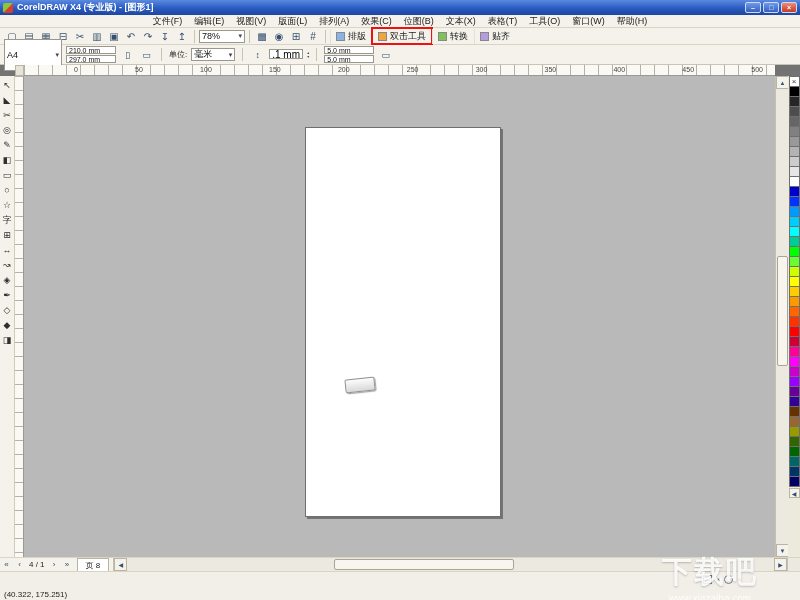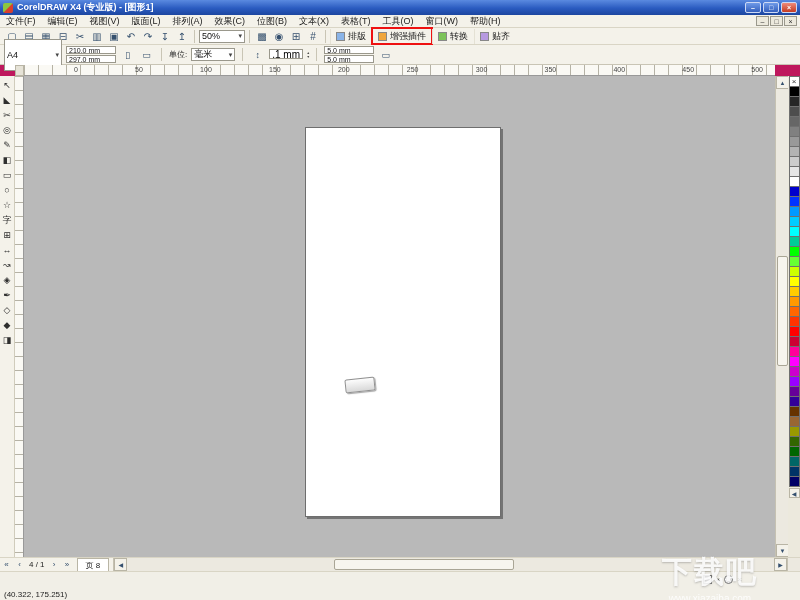--- a/index.html
+++ b/index.html
@@ -1,27 +1,27 @@
 <!DOCTYPE html>
 <html><head>
 <meta charset="utf-8">
 <style>
   *{margin:0;padding:0;box-sizing:border-box;}
   html,body{width:800px;height:600px;overflow:hidden;font-family:"Liberation Sans","DejaVu Sans",sans-serif;background:#ece9dd;}
-  .window{position:absolute;inset:0;background:#be185d;}
+  .window{position:absolute;inset:0;background:#737373;}
 
   
   .titlebar{position:absolute;left:0;top:0;width:800px;height:15px;background:linear-gradient(180deg,#5a8ae0 0%,#2a5bc0 55%,#1c46a0 100%);color:#fff;display:flex;align-items:center;padding:0 3px;font-size:9px;font-weight:bold;white-space:nowrap;}
   .app-icon{width:10px;height:10px;background:linear-gradient(135deg,#8cc63f 0%,#8cc63f 45%,#d93f2f 55%);border-radius:2px;margin-right:4px;flex:0 0 auto;}
   .tb-controls{margin-left:auto;display:flex;gap:2px;}
   .tb-btn{width:16px;height:11px;font-size:7px;line-height:10px;text-align:center;color:#fff;background:linear-gradient(#6f9ae8,#3560bd);border:1px solid #cdd9f5;border-radius:2px;cursor:default;}
   .tb-btn.close{background:linear-gradient(#ef8b7a,#c33a22);}
 
   
-  .menubar{position:absolute;left:0;top:15px;width:800px;height:13px;background:#f4f2ea;border-bottom:1px solid #d9d5c5;display:flex;align-items:center;font-size:9px;color:#222;}
+  .menubar{position:absolute;left:0;top:15px;width:800px;height:13px;background:#f4f2ea;border-bottom:1px solid #d9d5c5;display:flex;align-items:center;font-size:9px;color:#222;flex-direction:column;}
   .menu-items{display:flex;align-items:center;height:13px;}
   .menu-item{padding:0 6px;line-height:13px;white-space:nowrap;}
   .doc-controls{margin-left:auto;display:flex;gap:1px;padding-right:3px;}
   .doc-btn{width:13px;height:10px;font-size:7px;line-height:9px;text-align:center;background:#ece9dd;border:1px solid #9a988c;color:#333;}
 
   
   .std-toolbar{position:absolute;left:0;top:28px;width:800px;height:17px;background:#f4f2ea;border-bottom:1px solid #d9d5c5;display:flex;align-items:center;padding-left:4px;font-size:9px;gap:1px;white-space:nowrap;}
   .tb-icons,.tb-mid-icons{display:flex;gap:1px;align-items:center;}
   .ti{width:16px;height:15px;text-align:center;line-height:15px;font-size:10px;color:#35506e;}
   .sep{width:1px;height:13px;background:#c9c5b5;margin:0 3px;}
@@ -148,39 +148,39 @@
         <span class="ti">✂</span>
         <span class="ti">▥</span>
         <span class="ti">▣</span>
         <span class="ti">↶</span>
         <span class="ti">↷</span>
         <span class="ti">↧</span>
         <span class="ti">↥</span>
       </div>
     <span class="sep"></span>
     <div class="combo zoom-combo">
-      <span>50%</span>
+      <span>78%</span>
       <span class="arr">▾</span>
     </div>
     <span class="sep"></span>
     <div class="tb-mid-icons">
 
     <span class="ti">▩</span>
         <span class="ti">◉</span>
         <span class="ti">⊞</span>
         <span class="ti">#</span>
       </div>
     <span class="sep"></span>
     <div class="text-btn">
       <span class="mini" style="background:#8ab4e8"></span>
       <span>排版</span>
     </div>
     <div class="text-btn">
       <span class="mini" style="background:#f0a63c"></span>
-      <span>增强插件</span>
+      <span>双击工具</span>
       <span class="redbox"></span>
     </div>
     <div class="text-btn">
       <span class="mini" style="background:#7dc35a"></span>
       <span>转换</span>
     </div>
     <div class="text-btn">
       <span class="mini" style="background:#b79ae0"></span>
       <span>贴齐</span>
     </div>

